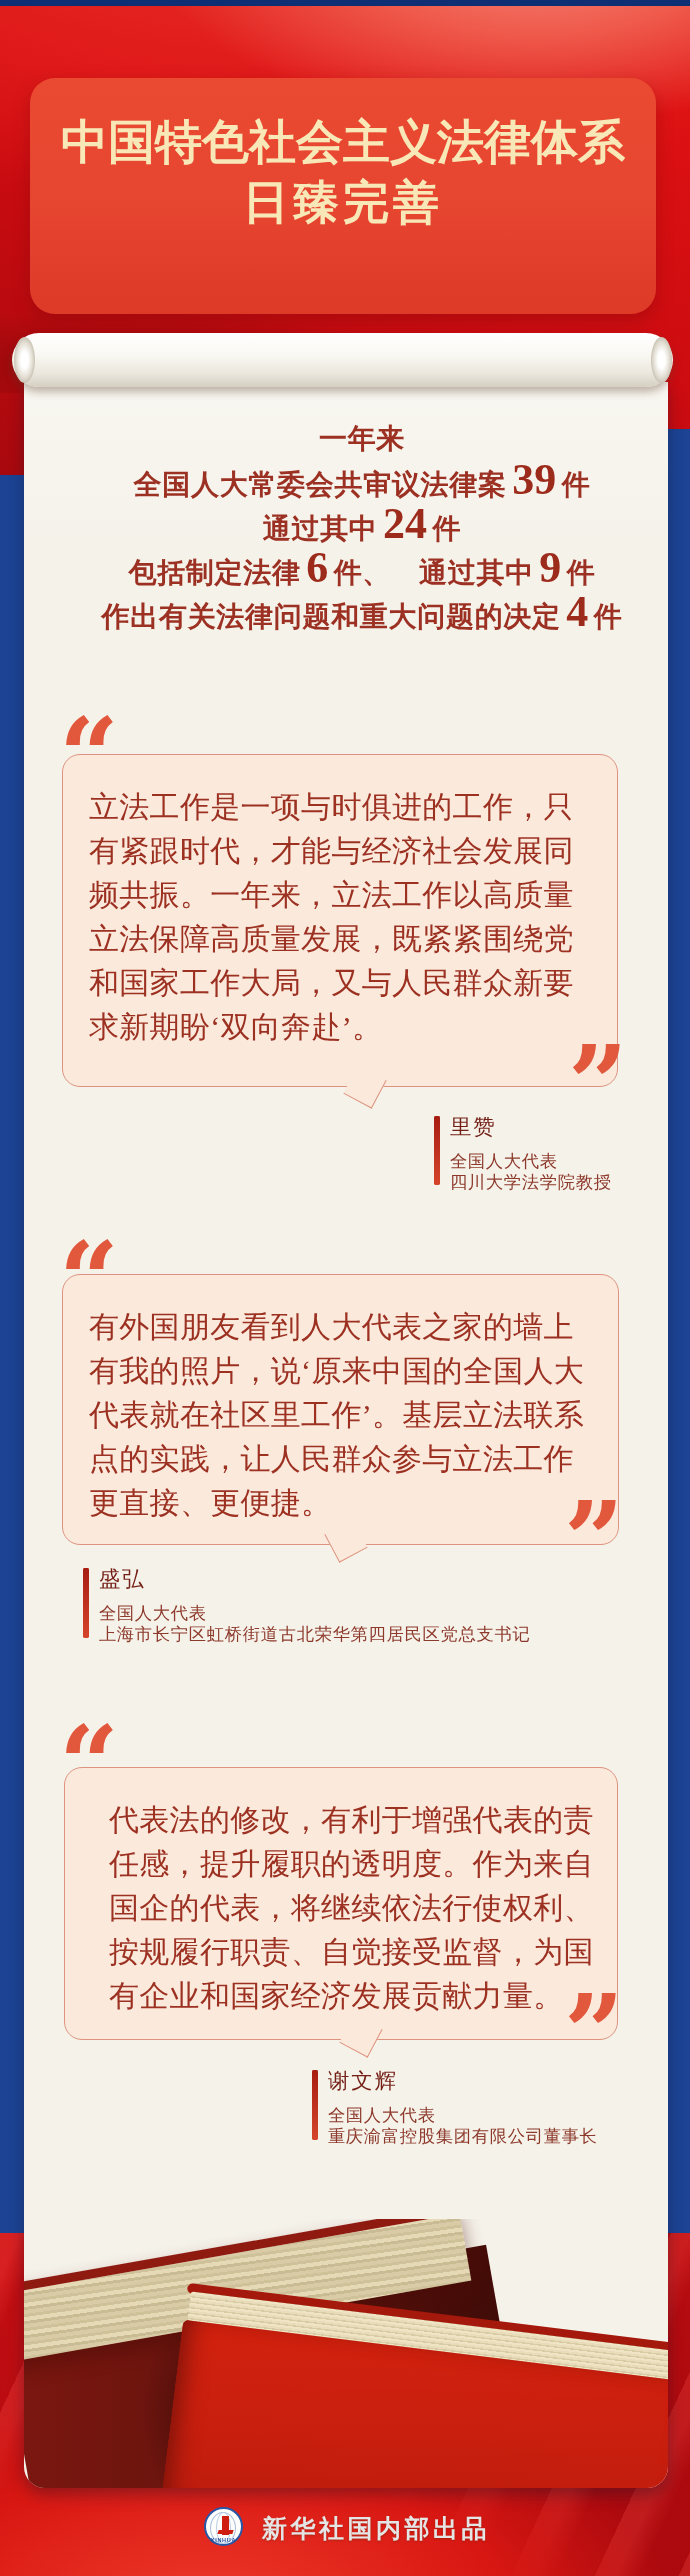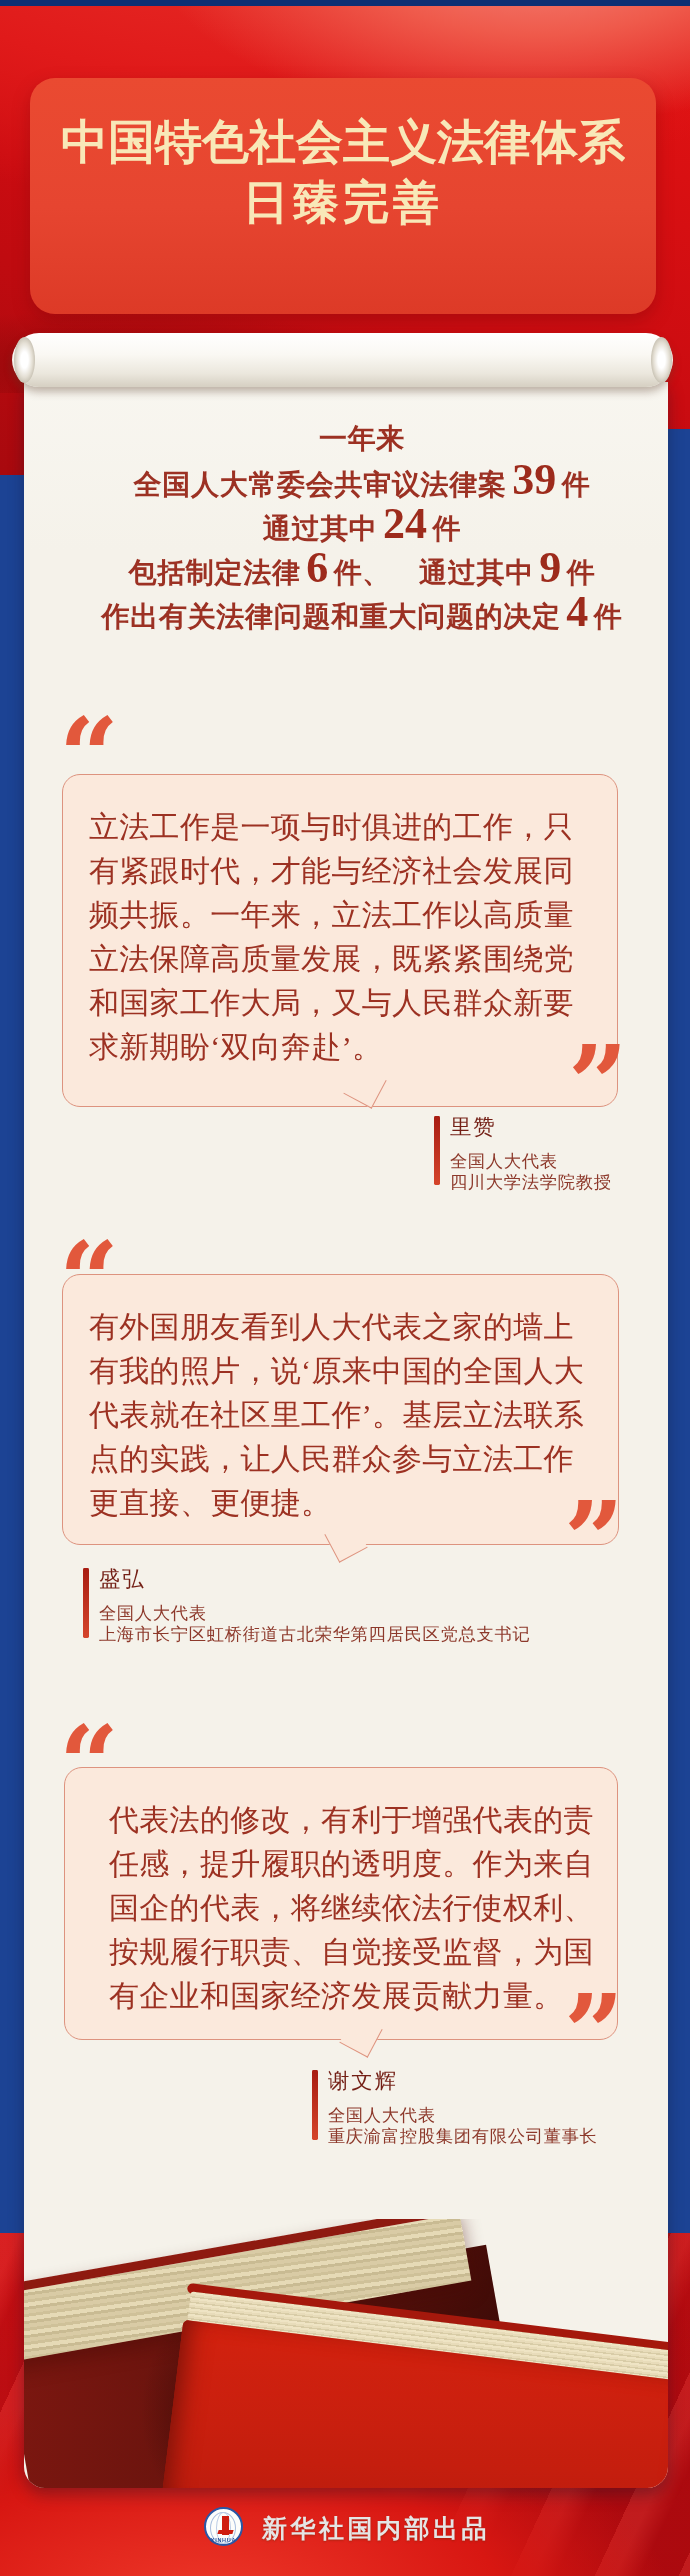--- a/index.html
+++ b/index.html
@@ -69,21 +69,21 @@
   .stats .row.first{height:39px;line-height:39px;}
   .stats .zh{font-size:28px;letter-spacing:0.7px;}
   .stats .num{font-size:44px;color:#9d2b1c;padding:0 5.5px;font-family:"Liberation Serif", serif;}
   
   .bubble{
     position:absolute;background:#fbe9dc;border:1.4px solid #dd937f;border-radius:18px;
     color:#9c3122;font-family:"Liberation Serif", serif;
     font-size:30px;line-height:44px;letter-spacing:0.3px;word-break:break-all;
   }
   .bubble .qtext{padding:30px 23.5px 0 26px;}
-  .b1{left:62px;top:768px;width:556px;height:333px;}
+  .b1{left:62px;top:748px;width:556px;height:333px;}
   .b2{left:62px;top:1268px;width:557px;height:271px;}
   .b3{left:64px;top:1761px;width:554px;height:273px;}
   .b3 .qtext{padding-right:21px;padding-left:44px;}
   .tail{
     position:absolute;width:32px;height:32px;background:#fbe9dc;
   }
   .tail.right{border-right:1.4px solid #dd937f;border-bottom:1.4px solid #dd937f;transform:rotate(28deg);}
   .tail.left{border-left:1.4px solid #dd937f;border-bottom:1.4px solid #dd937f;transform:rotate(-28deg);}
   .t1{left:349px;top:1065px;}
   .t2{left:330px;top:1519px;}

